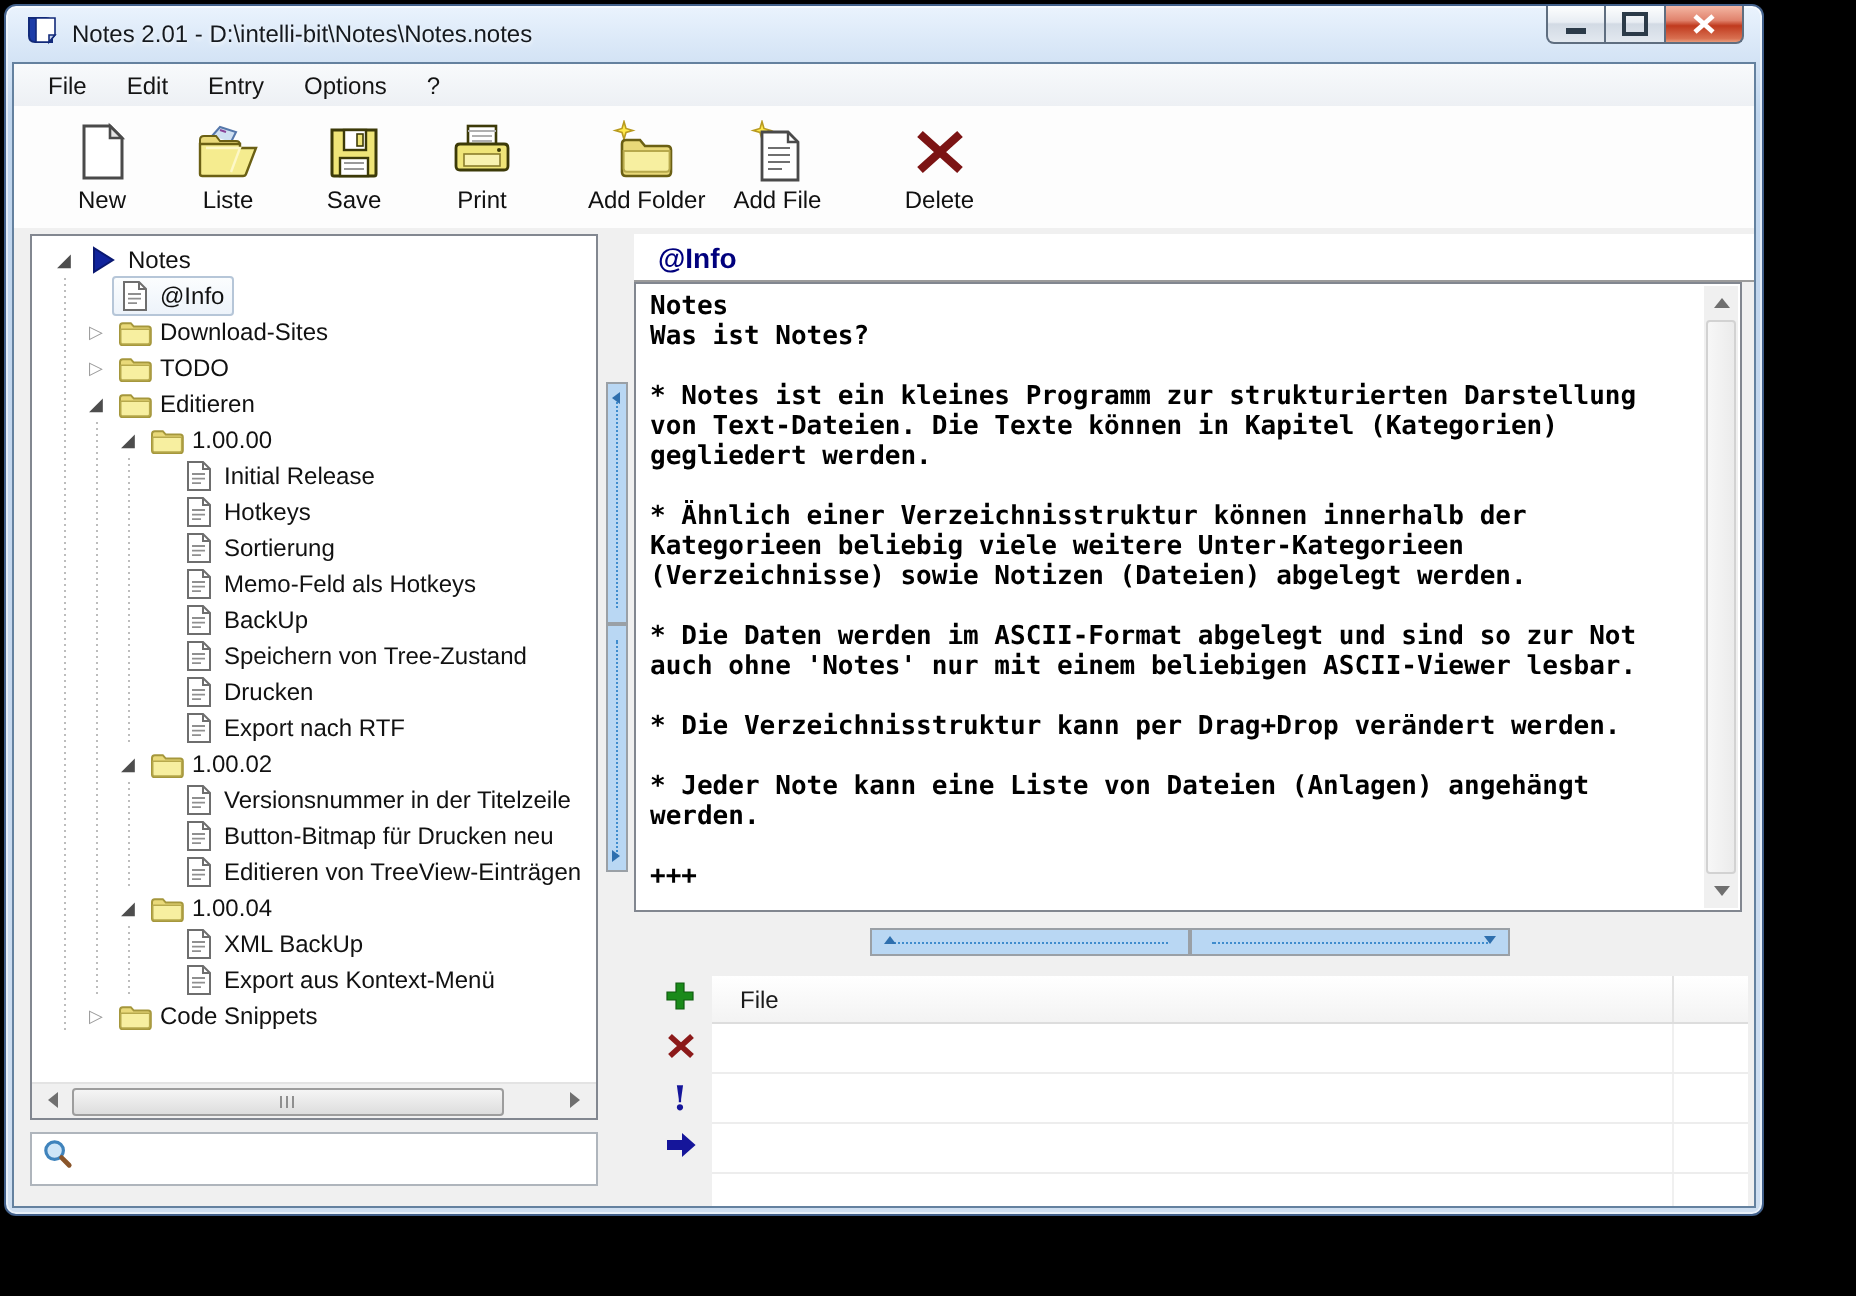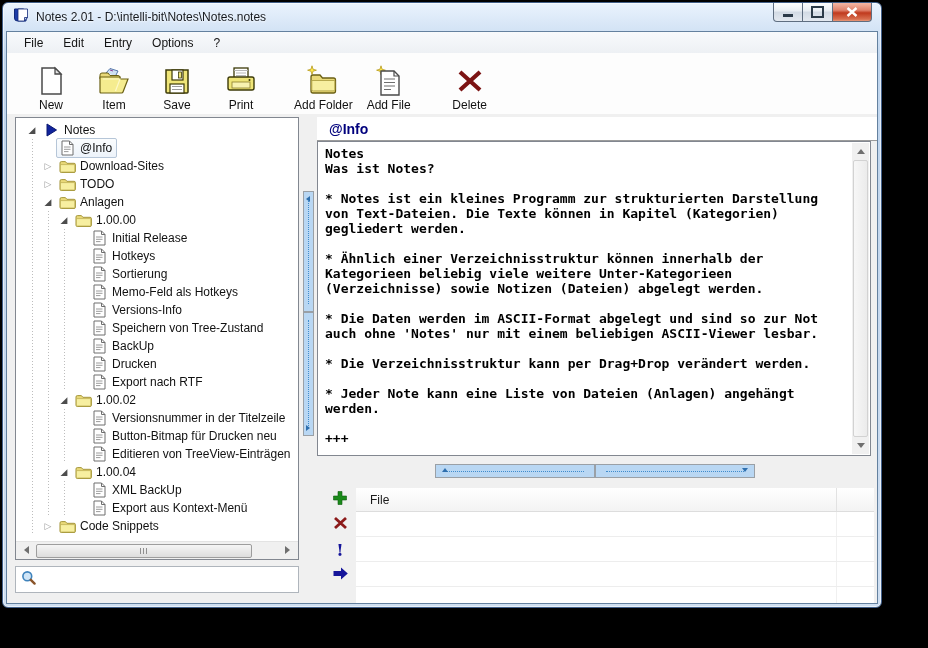--- a/index.html
+++ b/index.html
@@ -24,21 +24,21 @@
     background:linear-gradient(#f4b7a4,#e0826c 40%,#c03a1e 55%,#d86f50 90%,#e89a7a);}
   .glyph-min{width:10px;height:3px;background:#2c3b49;margin-top:7px;}
   .glyph-res{width:9px;height:8px;border:2px solid #2c3b49;background:transparent;}
   
   .window-inner{position:absolute;left:3px;top:28px;right:3px;bottom:3px;border:1px solid #64819f;
                 background:#f0f0f0;overflow:hidden;}
   .menubar{height:21px;background:linear-gradient(#f8fafc,#edf0f4);display:flex;align-items:center;
            padding-left:7px;}
   .menu-item{padding:2px 10px;font-size:12px;color:#141414;}
   .toolbar{height:60px;background:#fdfdfd;border-bottom:1px solid #e7e7e7;display:flex;
-           align-items:center;padding:5px 0 0 6px;}
+           align-items:flex-start;padding:5px 0 0 6px;}
   .tool-btn{display:flex;flex-direction:column;align-items:center;padding:1px 6px;min-width:48px;}
   .tool-btn .ticon{width:34px;height:34px;display:flex;align-items:center;justify-content:center;}
   .tool-btn .tlabel{font-size:12px;color:#111;margin-top:0;white-space:nowrap;}
   .tool-btn:nth-child(1){margin-left:8px;}
   .tool-btn:nth-child(2){margin-left:3px;}
   .tool-btn:nth-child(3){margin-left:3px;}
   .tool-btn:nth-child(4){margin-left:4px;}
   .tool-btn:nth-child(5){margin-left:17px;}
   .tool-btn:nth-child(7){margin-left:21px;}
   
@@ -182,21 +182,21 @@
         <div class="tool-btn">
           <div class="ticon">
             <svg width="34" height="32" viewBox="0 0 34 32">
               <path d="M9 8 l4-4.5 8 2.5 -2.5 5" fill="#cfe0f2" stroke="#5577aa"></path>
               <path d="M13 5 l3 1" stroke="#884499" stroke-width="1"></path>
               <path d="M3 10 q0-2 2-2 h6 l2 2.5 h8 q2 0 2 2 V14 H3 z" fill="#e9d979" stroke="#6b6014"></path>
               <path d="M3 27 V12 h20 v2 h8 L26 27 q-0.3 1 -1.5 1 H4.2 Q3 28 3 27 z" fill="#f5ec8f" stroke="#6b6014" stroke-width="1.2"></path>
               <path d="M6 14 h17 l-4.5 12" fill="none" stroke="#fdf8c8" stroke-width="1.2"></path>
             </svg>
           </div>
-          <div class="tlabel">Item</div>
+          <div class="tlabel">Liste</div>
         </div>
         <div class="tool-btn">
           <div class="ticon">
             <svg width="32" height="32" viewBox="0 0 32 32">
               <path d="M5 5 h22 v22 q0 1-1 1 H6 q-1 0-1-1 z" fill="#efe578" stroke="#3c3a08" stroke-width="1.5"></path>
               <rect x="11" y="5" width="11" height="10" fill="#ffffff" stroke="#3c3a08" stroke-width="1.2"></rect>
               <rect x="17.5" y="7" width="3" height="6" fill="#efe578" stroke="#3c3a08" stroke-width="0.8"></rect>
               <rect x="9" y="19" width="14" height="9" fill="#ffffff" stroke="#3c3a08" stroke-width="1.2"></rect>
               <path d="M11 21.5 h10 M11 24.5 h10" stroke="#9a9a9a" stroke-width="1"></path>
             </svg>
@@ -304,21 +304,21 @@
             <div class="tree-row">
               <div class="indent"></div>
               <div class="exp expanded">◢</div>
               <span class="node-body">
                 <span class="node-icon">
                   <svg width="17" height="15" viewBox="0 0 17 15">
                     <path d="M1 4 q0-1.4 1.4-1.4 h4 l1.5 1.7 h7.2 q1.3 0 1.3 1.3 v6.6 q0 1.3 -1.3 1.3 H2.3 Q1 13.5 1 12.2 z" fill="#e9d979" stroke="#a5973c"></path>
                     <path d="M1.4 5.6 h14.4 v6.4 q0 1 -1 1 H2.4 q-1 0 -1 -1 z" fill="#f7efa0" stroke="#b7a94c" stroke-width="0.7"></path>
                   </svg>
                 </span>
-                <span class="node-label">Anlagen</span>
+                <span class="node-label">Editieren</span>
               </span>
             </div>
             <div class="tree-row">
               <div class="indent"></div>
               <div class="indent"></div>
               <div class="exp expanded">◢</div>
               <span class="node-body">
                 <span class="node-icon">
                   <svg width="17" height="15" viewBox="0 0 17 15">
                     <path d="M1 4 q0-1.4 1.4-1.4 h4 l1.5 1.7 h7.2 q1.3 0 1.3 1.3 v6.6 q0 1.3 -1.3 1.3 H2.3 Q1 13.5 1 12.2 z" fill="#e9d979" stroke="#a5973c"></path>
@@ -398,53 +398,37 @@
               <div class="indent"></div>
               <div class="exp none"></div>
               <span class="node-body">
                 <span class="node-icon">
                   <svg width="14" height="16" viewBox="0 0 14 16">
                     <path d="M2 1 h7.5 l3.5 3.5 V15 H2 z" fill="#ffffff" stroke="#6e6e6e"></path>
                     <path d="M9.5 1 v3.5 H13" fill="none" stroke="#6e6e6e"></path>
                     <path d="M4 7 h6.5 M4 9.3 h6.5 M4 11.6 h4.5" stroke="#8f8f8f" stroke-width="0.9"></path>
                   </svg>
                 </span>
-                <span class="node-label">Versions-Info</span>
+                <span class="node-label">BackUp</span>
               </span>
             </div>
             <div class="tree-row">
               <div class="indent"></div>
               <div class="indent"></div>
               <div class="indent"></div>
               <div class="exp none"></div>
               <span class="node-body">
                 <span class="node-icon">
                   <svg width="14" height="16" viewBox="0 0 14 16">
                     <path d="M2 1 h7.5 l3.5 3.5 V15 H2 z" fill="#ffffff" stroke="#6e6e6e"></path>
                     <path d="M9.5 1 v3.5 H13" fill="none" stroke="#6e6e6e"></path>
                     <path d="M4 7 h6.5 M4 9.3 h6.5 M4 11.6 h4.5" stroke="#8f8f8f" stroke-width="0.9"></path>
                   </svg>
                 </span>
                 <span class="node-label">Speichern von Tree-Zustand</span>
-              </span>
-            </div>
-            <div class="tree-row">
-              <div class="indent"></div>
-              <div class="indent"></div>
-              <div class="indent"></div>
-              <div class="exp none"></div>
-              <span class="node-body">
-                <span class="node-icon">
-                  <svg width="14" height="16" viewBox="0 0 14 16">
-                    <path d="M2 1 h7.5 l3.5 3.5 V15 H2 z" fill="#ffffff" stroke="#6e6e6e"></path>
-                    <path d="M9.5 1 v3.5 H13" fill="none" stroke="#6e6e6e"></path>
-                    <path d="M4 7 h6.5 M4 9.3 h6.5 M4 11.6 h4.5" stroke="#8f8f8f" stroke-width="0.9"></path>
-                  </svg>
-                </span>
-                <span class="node-label">BackUp</span>
               </span>
             </div>
             <div class="tree-row">
               <div class="indent"></div>
               <div class="indent"></div>
               <div class="indent"></div>
               <div class="exp none"></div>
               <span class="node-body">
                 <span class="node-icon">
                   <svg width="14" height="16" viewBox="0 0 14 16">

